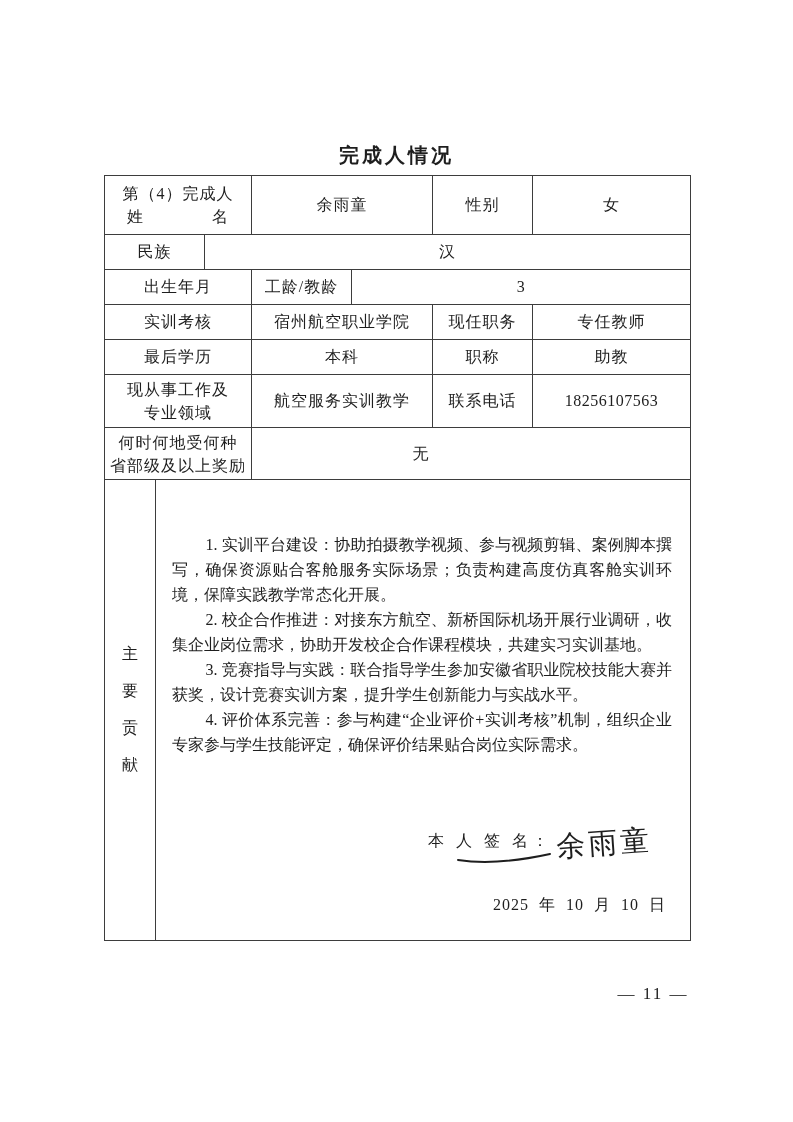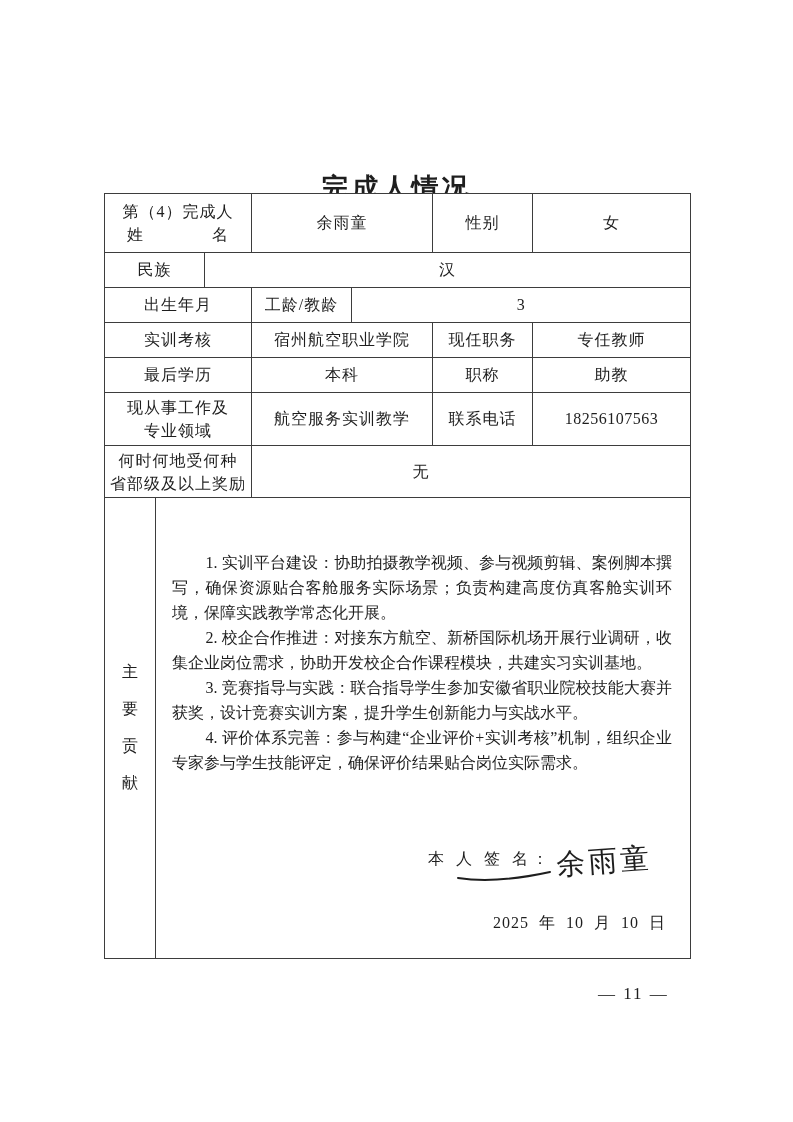--- a/index.html
+++ b/index.html
@@ -5,26 +5,26 @@
   html,body{margin:0;padding:0;}
   body{
     width:793px;height:1122px;
     background:#ffffff;
     font-family:"Liberation Serif","DejaVu Serif",serif;
     color:#1e1e1e;
     position:relative;
     overflow:hidden;
   }
   .doc-title{
-    position:absolute;top:170px;left:0;width:793px;
+    position:absolute;top:142px;left:0;width:793px;
     text-align:center;
-    font-size:27px;font-weight:bold;letter-spacing:3px;
+    font-size:20px;font-weight:bold;letter-spacing:3px;
   }
   .tbl{
-    position:absolute;left:104px;top:193px;width:587px;
+    position:absolute;left:104px;top:175px;width:587px;
     border:1.4px solid #3d3d3d;
     box-sizing:border-box;
     background:#fff;
   }
   .row{display:flex;border-bottom:1px solid #3d3d3d;box-sizing:border-box;}
   .row:last-child{border-bottom:none;}
   .cell{
     box-sizing:border-box;
     border-right:1px solid #3d3d3d;
     display:flex;flex-direction:column;align-items:center;justify-content:center;
@@ -65,21 +65,21 @@
     margin-left:4px;
     position:relative;
   }
   .sig-underline{position:absolute;left:28px;bottom:-7px;}
   .date-line{
     position:absolute;top:412px;right:24px;
     font-size:16px;letter-spacing:1px;word-spacing:5px;white-space:nowrap;
   }
   .page-number{
     position:absolute;top:984px;left:598px;width:110px;
-    text-align:left;font-size:17px;letter-spacing:2px;white-space:nowrap;
+    text-align:center;font-size:17px;letter-spacing:2px;white-space:nowrap;
   }
 </style>
 </head>
 <body>
 
 <div class="doc-title">完成人情况</div>
 
 <div class="tbl">
 
   <div class="row h59">

